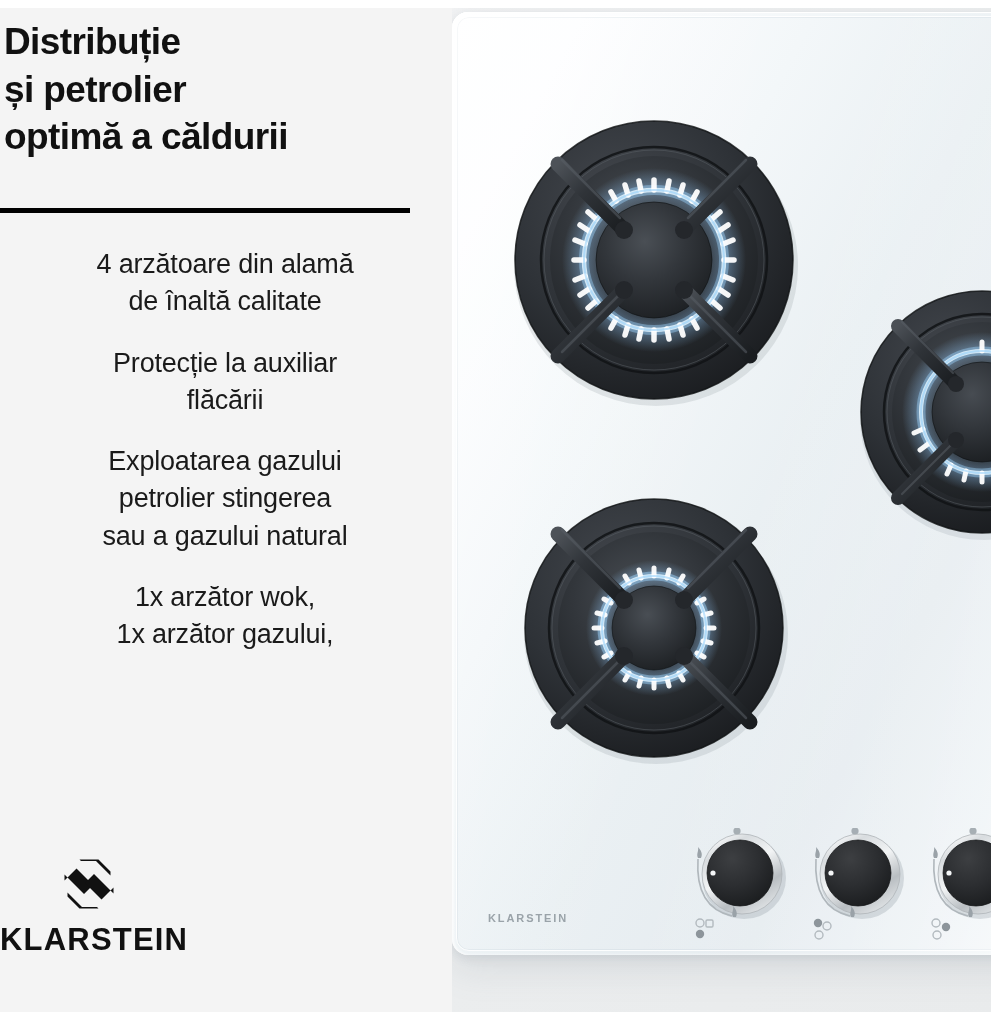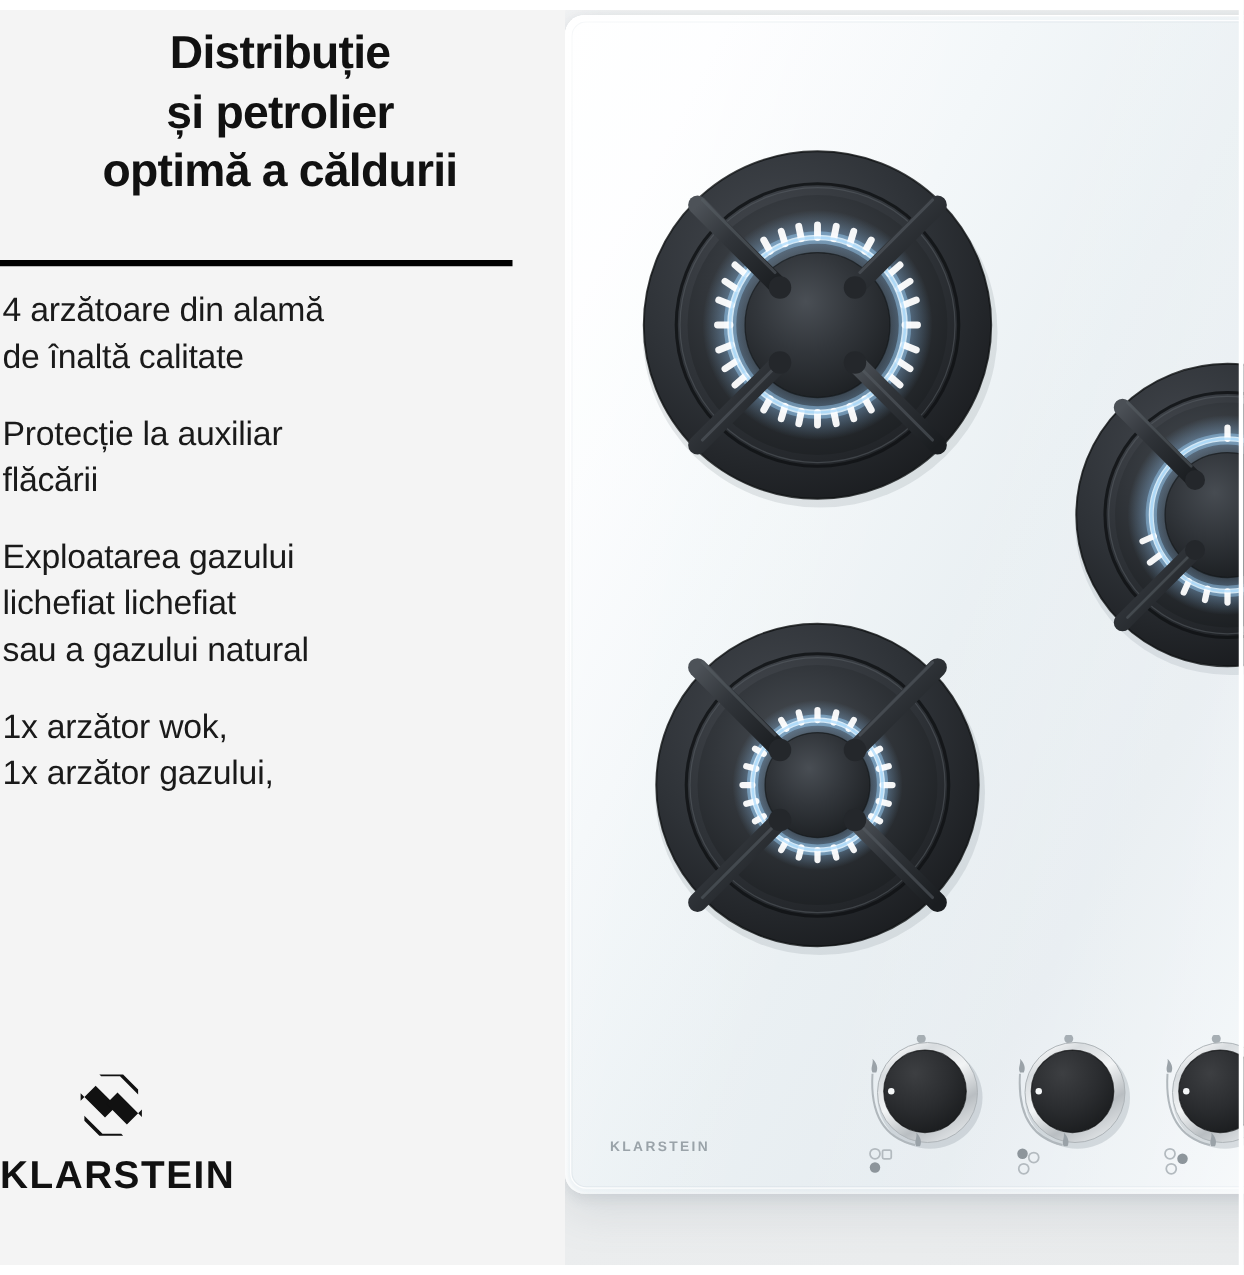--- a/index.html
+++ b/index.html
@@ -34,36 +34,37 @@
     position: absolute;
     left: 4px;
     top: 18px;
     width: 440px;
     font-size: 37px;
     font-weight: bold;
     line-height: 1.29;
     letter-spacing: -0.6px;
     color: #111111;
   }
-  #headline .hl-line { display: block; white-space: nowrap; text-align: center; }
+  #headline .hl-line { display: block; white-space: nowrap; }
 
   #divider {
     position: absolute;
     left: 0px;
     top: 208px;
     width: 410px;
     height: 5px;
     background: #000000;
   }
 
   #bullets {
     position: absolute;
     left: 2px;
-    top: 230px;
+    top: 246px;
     width: 446px;
+    text-align: center;
   }
   .bullet {
     font-size: 27px;
     line-height: 1.38;
     color: #1a1a1a;
     letter-spacing: -0.2px;
     margin-bottom: 24px;
   }
   .bullet .b-line { display: block; white-space: nowrap; }
 
@@ -600,21 +601,21 @@
       <div class="bullet">
         <span class="b-line">4 arzătoare din alamă</span>
         <span class="b-line">de înaltă calitate</span>
       </div>
       <div class="bullet">
         <span class="b-line">Protecție la auxiliar</span>
         <span class="b-line">flăcării</span>
       </div>
       <div class="bullet">
         <span class="b-line">Exploatarea gazului</span>
-        <span class="b-line">lichefiat lichefiat</span>
+        <span class="b-line">petrolier stingerea</span>
         <span class="b-line">sau a gazului natural</span>
       </div>
       <div class="bullet">
         <span class="b-line">1x arzător wok,</span>
         <span class="b-line">1x arzător gazului,</span>
       </div>
     </div>
 
     <div id="brand-logo">
       <div id="logo-mark">

